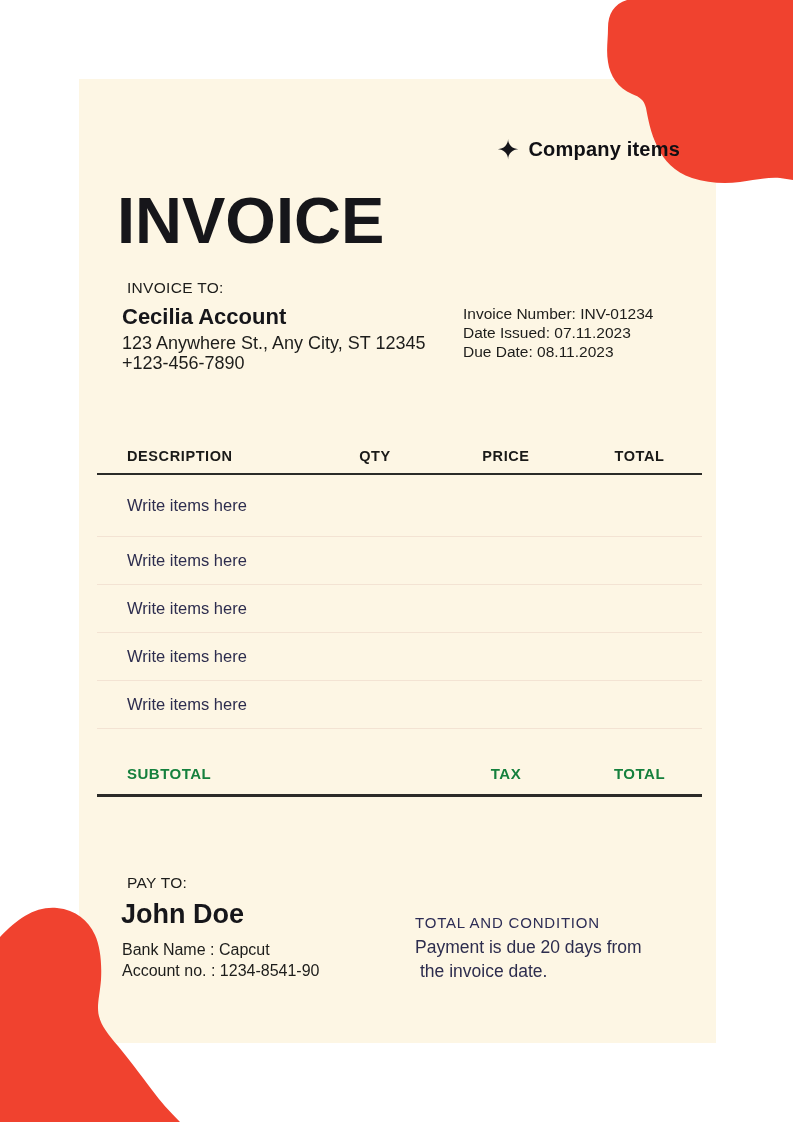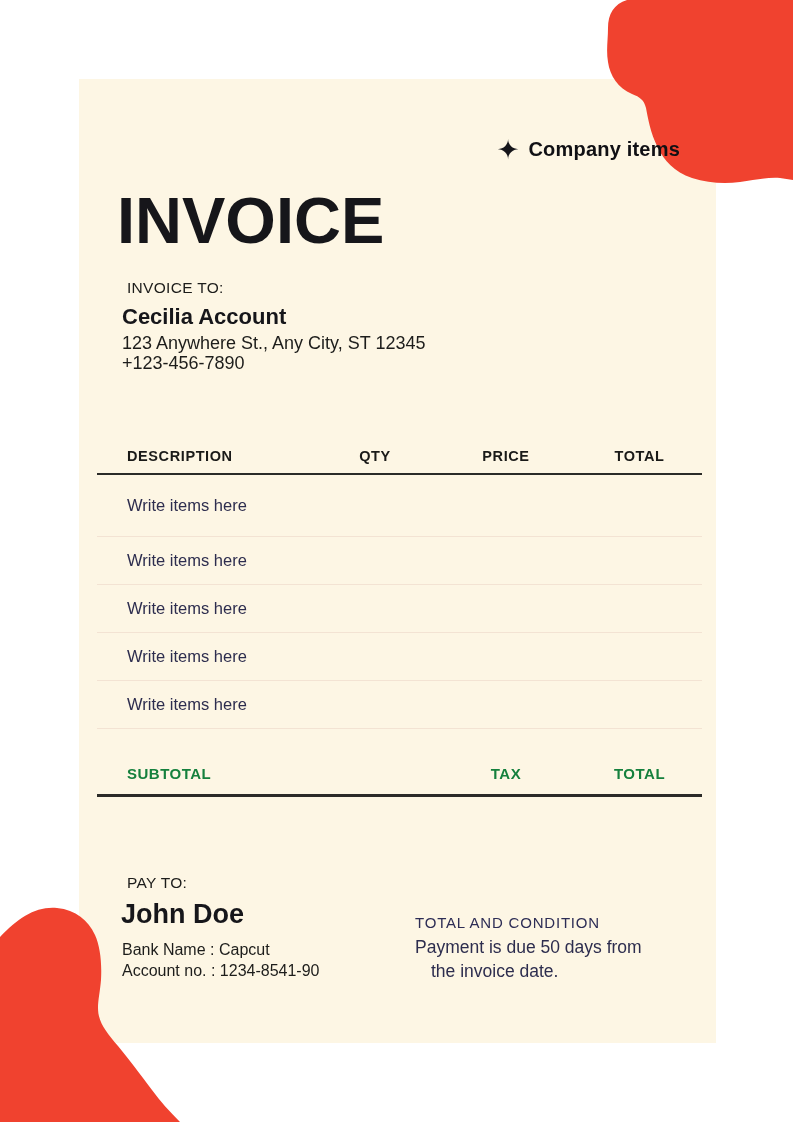--- a/index.html
+++ b/index.html
@@ -44,21 +44,21 @@
               font-size:15px; font-weight:bold; letter-spacing:0.5px; color:#15803d; }
   .sum { padding-bottom:12px; text-align:center; }
 
   .pay-to-label { position:absolute; left:127px; top:874px; font-size:15.5px; font-weight:500; letter-spacing:0.3px; }
   .payee-name { position:absolute; left:121px; top:899px; font-size:27px; font-weight:bold; color:#16161a; }
   .payee-bank { position:absolute; left:122px; top:941px; font-size:16px; }
   .payee-account { position:absolute; left:122px; top:962px; font-size:16px; }
 
   .terms-label { position:absolute; left:415px; top:914px; font-size:15px; font-weight:500; letter-spacing:0.8px; color:#2D2D55; }
   .terms-text { position:absolute; left:415px; top:936px; font-size:17.5px; line-height:23.5px; color:#2D2D4E; }
-  .terms-text .line2 { margin-left:16px; }
+  .terms-text .line2 { margin-left:5px; }
 </style>
 </head>
 <body>
 
 <div class="page">
 
   <div class="panel"></div>
 
   <svg class="blob blob-tr" width="193" height="200" viewBox="0 0 193 200" aria-hidden="true">
     <path fill="#F0422F" d="M 27 0
@@ -94,20 +94,25 @@
 
     <div class="title">INVOICE</div>
 
     <div class="invoice-to-label">INVOICE TO:</div>
     <div class="client-name">Cecilia Account</div>
     <div class="client-address">
       <div>123 Anywhere St., Any City, ST 12345</div>
       <div>+123-456-7890</div>
     </div>
 
+    <div class="meta">
+      <div>Invoice Number: INV-01234</div>
+      <div>Date Issued: 07.11.2023</div>
+      <div>Due Date: 08.11.2023</div>
+    </div>
 
     <div class="items-table">
       <div class="grid-row thead">
         <div class="th desc">DESCRIPTION</div>
         <div class="th">QTY</div>
         <div class="th">PRICE</div>
         <div class="th">TOTAL</div>
       </div>
 
       <div class="grid-row trow first">
@@ -149,18 +154,18 @@
       </div>
     </div>
 
     <div class="pay-to-label">PAY TO:</div>
     <div class="payee-name">John Doe</div>
     <div class="payee-bank">Bank Name : Capcut</div>
     <div class="payee-account">Account no. : 1234-8541-90</div>
 
     <div class="terms-label">TOTAL AND CONDITION</div>
     <div class="terms-text">
-      <div class="line1">Payment is due 50 days from</div>
+      <div class="line1">Payment is due 20 days from</div>
       <div class="line2">the invoice date.</div>
     </div>
 
   </div>
 </div>
 
 </body></html>

